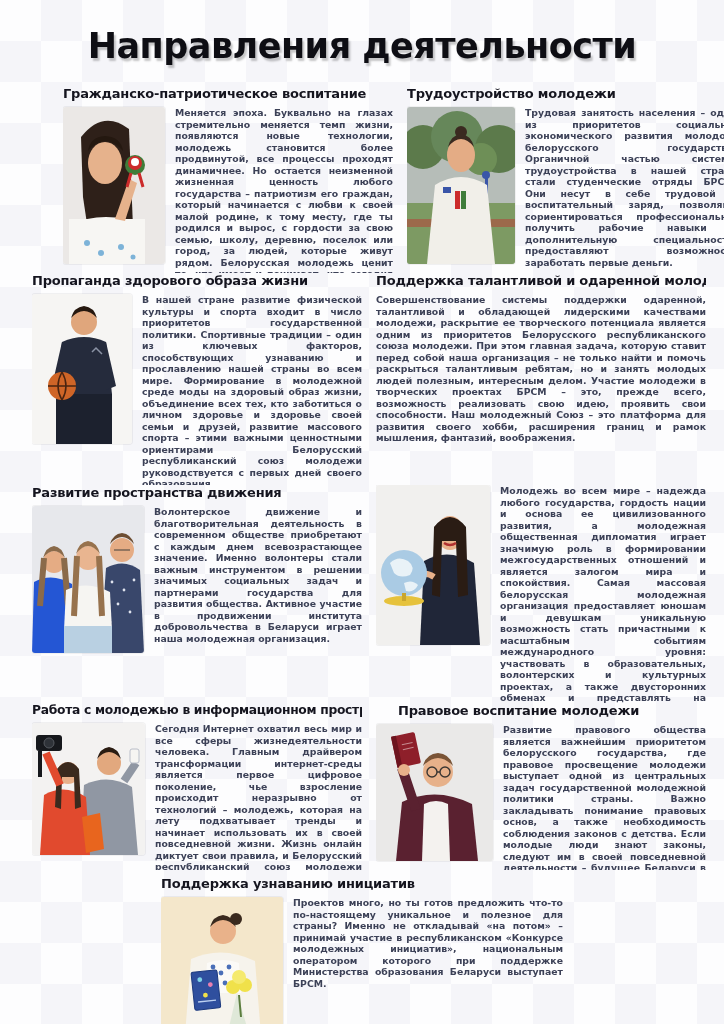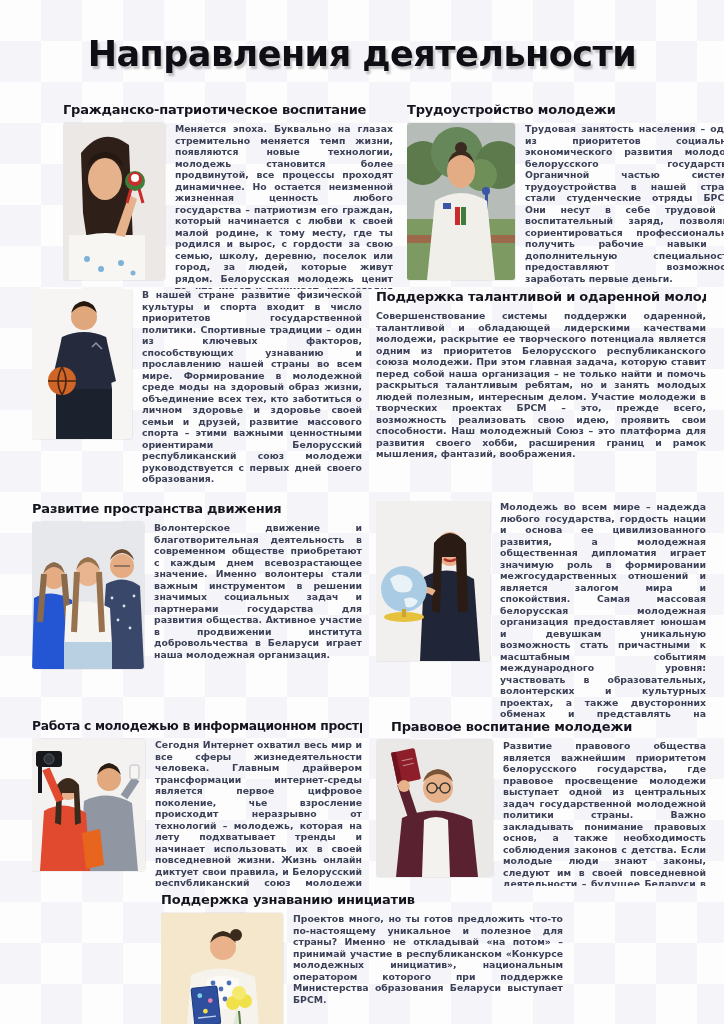--- a/index.html
+++ b/index.html
@@ -4,28 +4,28 @@
 <style>
   html,body{margin:0;padding:0;}
   body{background:#ffffff;font-family:"DejaVu Sans",sans-serif;}
   .page{position:relative;width:724px;height:1024px;margin:0 auto;background:#fdfdfe;overflow:hidden;}
   .page::before{content:"";position:absolute;inset:0;
     background-image:
       linear-gradient(45deg,#e9e9f1 25%,transparent 25%,transparent 75%,#e9e9f1 75%),
       linear-gradient(45deg,#e9e9f1 25%,transparent 25%,transparent 75%,#e9e9f1 75%);
     background-position:0 0,41px 41px;background-size:82px 82px;opacity:.38;pointer-events:none;}
   .inner{position:relative;z-index:1;padding:0 32px;}
-  .title{margin:12px;padding-top:22px;height:56px;text-align:center;font-size:35px;font-weight:bold;
+  .title{margin:4px;padding-top:22px;height:56px;text-align:center;font-size:35px;font-weight:bold;
     color:#0e0e14;letter-spacing:-0.5px;text-shadow:2px 3px 2px rgba(0,0,0,0.22);}
   .row{display:grid;grid-template-columns:330px 330px;column-gap:14px;}
   .r1{height:187px;padding-left:31px;} .r2{height:212px;} .r3{height:218px;} .r4{height:167px;}
   .sec{overflow:hidden;}
   .sec h2{margin:0 0 6px 0;font-size:13px;font-weight:bold;color:#15151f;letter-spacing:-0.2px;white-space:nowrap;}
   .sec h2.long{font-size:12.3px;letter-spacing:-0.3px;}
-  .sec h2.indent{margin-left:15px;}
+  .sec h2.indent{margin-left:22px;}
   .content{display:flex;gap:10px;align-items:flex-start;}
   .photo{flex:0 0 auto;border-radius:3px;overflow:hidden;box-shadow:0 0 0 1px rgba(0,0,0,0.05);line-height:0;}
   .photo svg{display:block;}
   .body{flex:1;margin:0;font-size:9.3px;line-height:11.5px;font-weight:600;color:#3c4157;
     text-align:justify;text-justify:inter-word;}
   .center-sec{width:402px;margin:6px auto 0 auto;}
 </style>
 </head>
 <body>
 
@@ -84,20 +84,21 @@
               <rect x="36" y="80" width="8" height="6" fill="#3a55a8"></rect>
             </svg>
           </div>
           <p class="body">Трудовая занятость населения – один из приоритетов социально-экономического развития молодого белорусского государства. Органичной частью системы трудоустройства в нашей стране стали студенческие отряды БРСМ. Они несут в себе трудовой и воспитательный заряд, позволяют сориентироваться профессионально, получить рабочие навыки и дополнительную специальность, предоставляют возможность заработать первые деньги.</p>
         </div>
       </section>
     </div>
 
     <div class="row r2">
       <section class="sec">
+        <h2>Пропаганда здорового образа жизни</h2>
         <div class="content">
           <div class="photo">
             <svg width="100" height="150" viewBox="0 0 100 150">
               <rect width="100" height="150" fill="#f6f5f3"></rect>
               <circle cx="52" cy="28" r="13" fill="#e0a67c"></circle>
               <path d="M39 24 Q52 10 65 24 Q62 13 52 12 Q42 13 39 24Z" fill="#26180f"></path>
               <path d="M30 48 Q52 38 74 48 L80 100 L24 100 Z" fill="#252b3c"></path>
               <path d="M30 48 L20 92 L30 96 Z" fill="#252b3c"></path>
               <path d="M74 48 L84 92 L74 96 Z" fill="#252b3c"></path>
               <rect x="24" y="100" width="56" height="50" fill="#1c212e"></rect>

